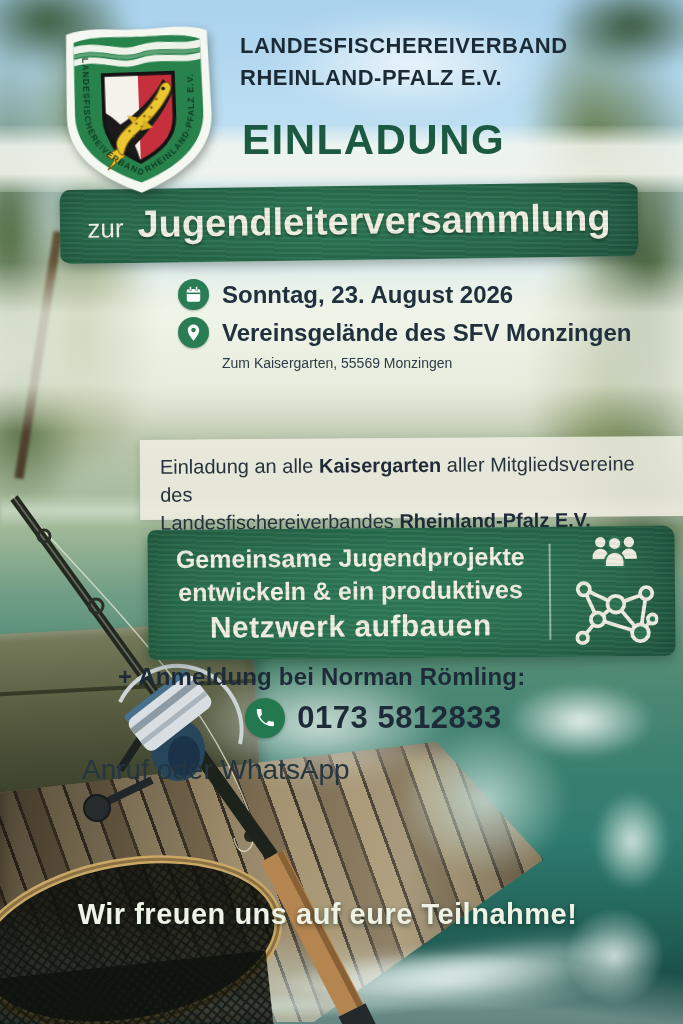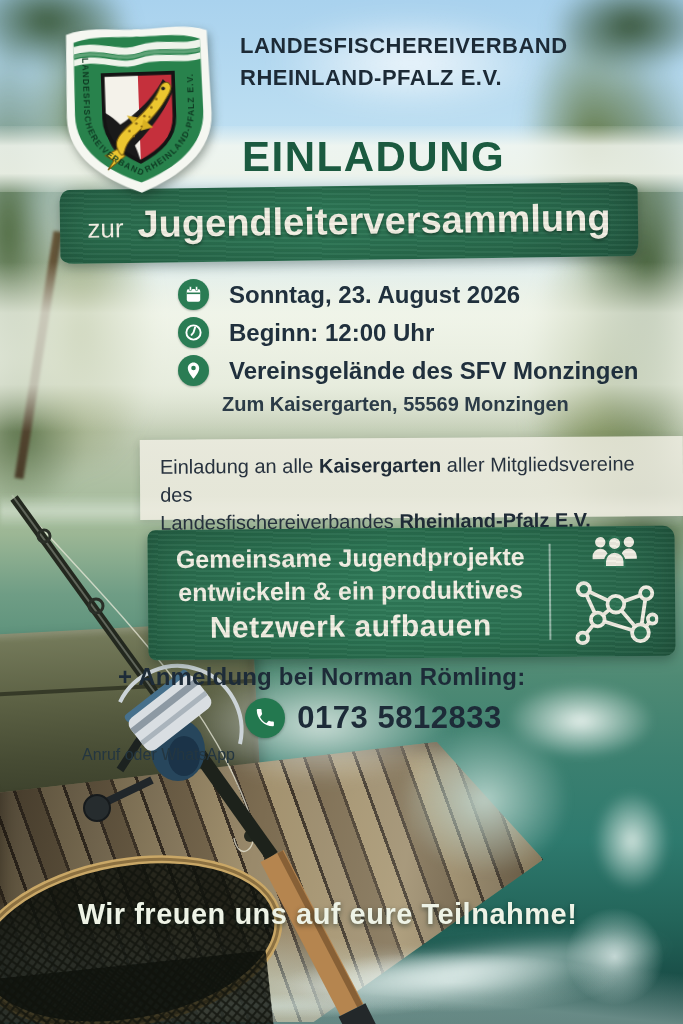--- a/index.html
+++ b/index.html
@@ -65,21 +65,21 @@
       radial-gradient(closest-side at 90% 55%,rgba(236,246,244,.75),rgba(236,246,244,0) 72%),
       linear-gradient(186deg,rgba(200,222,218,0) 45%,rgba(205,227,222,.45) 68%,rgba(176,203,198,.5) 100%);}
   .foam-streak{right:-40px;bottom:18px;width:520px;height:70px;transform:rotate(-7deg);filter:blur(6px);
     background:radial-gradient(closest-side,rgba(240,250,248,.85),rgba(240,250,248,0) 80%);}
   .scene-svg{left:0;top:0;width:683px;height:1024px;pointer-events:none;}
 
   
   .strip-title{left:0;top:126px;width:683px;height:66px;
     background:linear-gradient(180deg,rgba(246,249,242,.1),rgba(245,248,240,.85) 30%,rgba(241,245,235,.9) 72%,rgba(241,245,235,.25));}
   .org{left:240px;top:30px;color:#1c2a36;font-weight:800;font-size:22px;line-height:32px;letter-spacing:.5px;}
-  .title-main{left:242px;top:133px;color:#1b5a40;font-weight:800;font-size:42px;letter-spacing:1.5px;}
+  .title-main{left:242px;top:116px;color:#1b5a40;font-weight:800;font-size:42px;letter-spacing:1.5px;}
 
   
   .banner{color:#f3f0e4;
     background:linear-gradient(97deg,#2a6b4d 0%,#2f7a58 45%,#2c7152 78%,#265f46 100%);
     box-shadow:0 4px 12px rgba(10,30,20,.35), inset 0 0 40px rgba(12,40,26,.35);}
   .banner::after{content:"";position:absolute;inset:0;border-radius:inherit;
     background:repeating-linear-gradient(2deg,rgba(255,255,255,.035) 0 2px,rgba(0,0,0,.05) 2px 5px);pointer-events:none;}
   .banner1{left:60px;top:186px;width:578px;height:74px;transform:rotate(-.8deg);
     border-radius:10px 16px 8px 14px / 12px 8px 14px 8px;
     display:flex;align-items:baseline;justify-content:center;gap:14px;padding-top:14px;box-sizing:border-box;}
@@ -88,41 +88,41 @@
   .banner2{left:148px;top:528px;width:527px;height:130px;transform:rotate(-.5deg);
     border-radius:8px 12px 10px 8px;display:flex;align-items:center;box-sizing:border-box;padding:10px 6px 10px 14px;}
   .banner2 .mission{flex:1;text-align:center;}
   .banner2 .m1,.banner2 .m2{font-size:25px;font-weight:600;line-height:33px;}
   .banner2 .m3{font-size:30px;font-weight:800;line-height:38px;letter-spacing:.5px;}
   .banner2 .divider{width:2px;height:96px;background:rgba(255,255,255,.5);margin:0 10px;}
   .banner2 .iconcol{width:108px;display:flex;flex-direction:column;align-items:center;gap:4px;}
 
   
   .details{left:178px;top:279px;color:#20303d;}
-  .drow{display:flex;align-items:center;gap:20px;margin-bottom:7px;}
+  .drow{display:flex;align-items:center;gap:13px;margin-bottom:7px;}
   .dtext{font-size:24px;font-weight:700;}
-  .daddress{font-size:20px;font-weight:700;color:#2b3b47;margin:1px 0 0 44px;}
+  .daddress{font-size:14px;font-weight:400;color:#2b3b47;margin:1px 0 0 44px;}
   .gicon{width:31px;height:31px;border-radius:50%;background:#2a7c54;display:flex;align-items:center;justify-content:center;flex:0 0 31px;
     box-shadow:0 1px 2px rgba(10,30,20,.3);}
 
   
   .invite{left:140px;top:438px;width:543px;height:80px;transform:rotate(-.4deg);
     background:linear-gradient(180deg,rgba(243,241,231,.8),rgba(238,236,224,.88));
     box-shadow:0 2px 8px rgba(20,40,30,.18);
     box-sizing:border-box;padding:13px 16px 0 20px;color:#27323e;font-size:20px;line-height:28px;}
   .invite b{font-weight:700;color:#1f2b37;}
 
   
   .contact{left:100px;top:663px;width:583px;color:#1d2b38;}
   .contact .heading{font-size:24px;font-weight:800;letter-spacing:.2px;transform:translateX(18px);}
   .contact .phone-row{display:flex;align-items:center;justify-content:center;gap:12px;margin-top:7px;transform:translateX(-18px);}
   .contact .phone-circle{width:40px;height:40px;border-radius:50%;background:#23784f;display:flex;align-items:center;justify-content:center;
     box-shadow:0 1px 3px rgba(10,30,20,.35);}
   .contact .phone-num{font-size:31px;font-weight:800;letter-spacing:.5px;}
-  .contact .note{font-size:16px;font-weight:500;margin-top:8px;color:#243640;transform:translateX(-18px);}
+  .contact .note{font-size:28px;font-weight:500;margin-top:16px;color:#243640;transform:translateX(-18px);}
 
   
   .footer-msg{left:0;top:898px;width:683px;text-align:center;transform:translateX(-14px);
     color:#eef3e6;font-size:29px;font-weight:600;letter-spacing:.5px;text-shadow:0 2px 5px rgba(8,30,26,.55);}
 
   
   .logo{left:60px;top:20px;width:158px;height:178px;transform:rotate(-2deg);
     filter:drop-shadow(2px 4px 5px rgba(20,35,25,.4));}
 </style>
 </head>
@@ -213,29 +213,20 @@
     <div class="drow">
       <span class="gicon">
         <svg width="19" height="19" viewBox="0 0 24 24">
             <rect x="3.5" y="5" width="17" height="16" rx="2.5" fill="#fff"></rect>
             <rect x="3.5" y="9.5" width="17" height="2" fill="#2a7c54"></rect>
             <rect x="6.5" y="2" width="3.2" height="5" rx="1.4" fill="#fff" stroke="#2a7c54" stroke-width="1"></rect>
             <rect x="14.3" y="2" width="3.2" height="5" rx="1.4" fill="#fff" stroke="#2a7c54" stroke-width="1"></rect>
           </svg>
       </span>
       <span class="dtext">Sonntag, 23. August 2026</span>
-    </div>
-    <div class="drow">
-      <span class="gicon">
-        <svg width="19" height="19" viewBox="0 0 24 24">
-            <circle cx="12" cy="12" r="9" fill="none" stroke="#fff" stroke-width="2.4"></circle>
-            <path d="M12,12 L14,5.5 M12,12 L9.5,15" stroke="#fff" stroke-width="2.4" stroke-linecap="round" fill="none"></path>
-          </svg>
-      </span>
-      <span class="dtext">Beginn: 12:00 Uhr</span>
     </div>
     <div class="drow">
       <span class="gicon">
         <svg width="19" height="19" viewBox="0 0 24 24">
             <path fill-rule="evenodd" d="M12 1.8c-4 0-7.2 3.2-7.2 7.2 0 5.3 7.2 13.2 7.2 13.2s7.2-7.9 7.2-13.2c0-4-3.2-7.2-7.2-7.2zm0 10a2.9 2.9 0 1 1 0-5.8 2.9 2.9 0 0 1 0 5.8z" fill="#fff"></path>
           </svg>
       </span>
       <span class="dtext">Vereinsgelände des SFV Monzingen</span>
     </div>
     <div class="daddress">Zum Kaisergarten, 55569 Monzingen</div>

